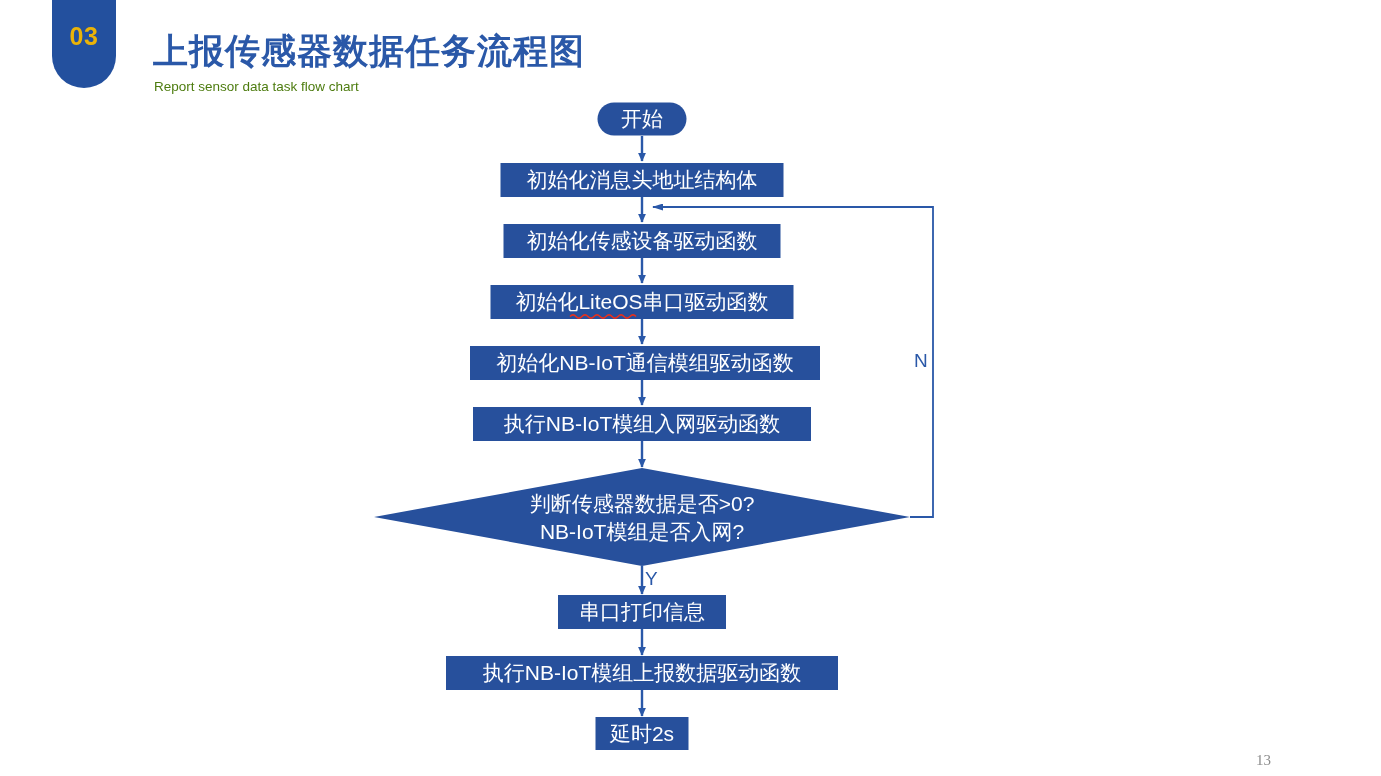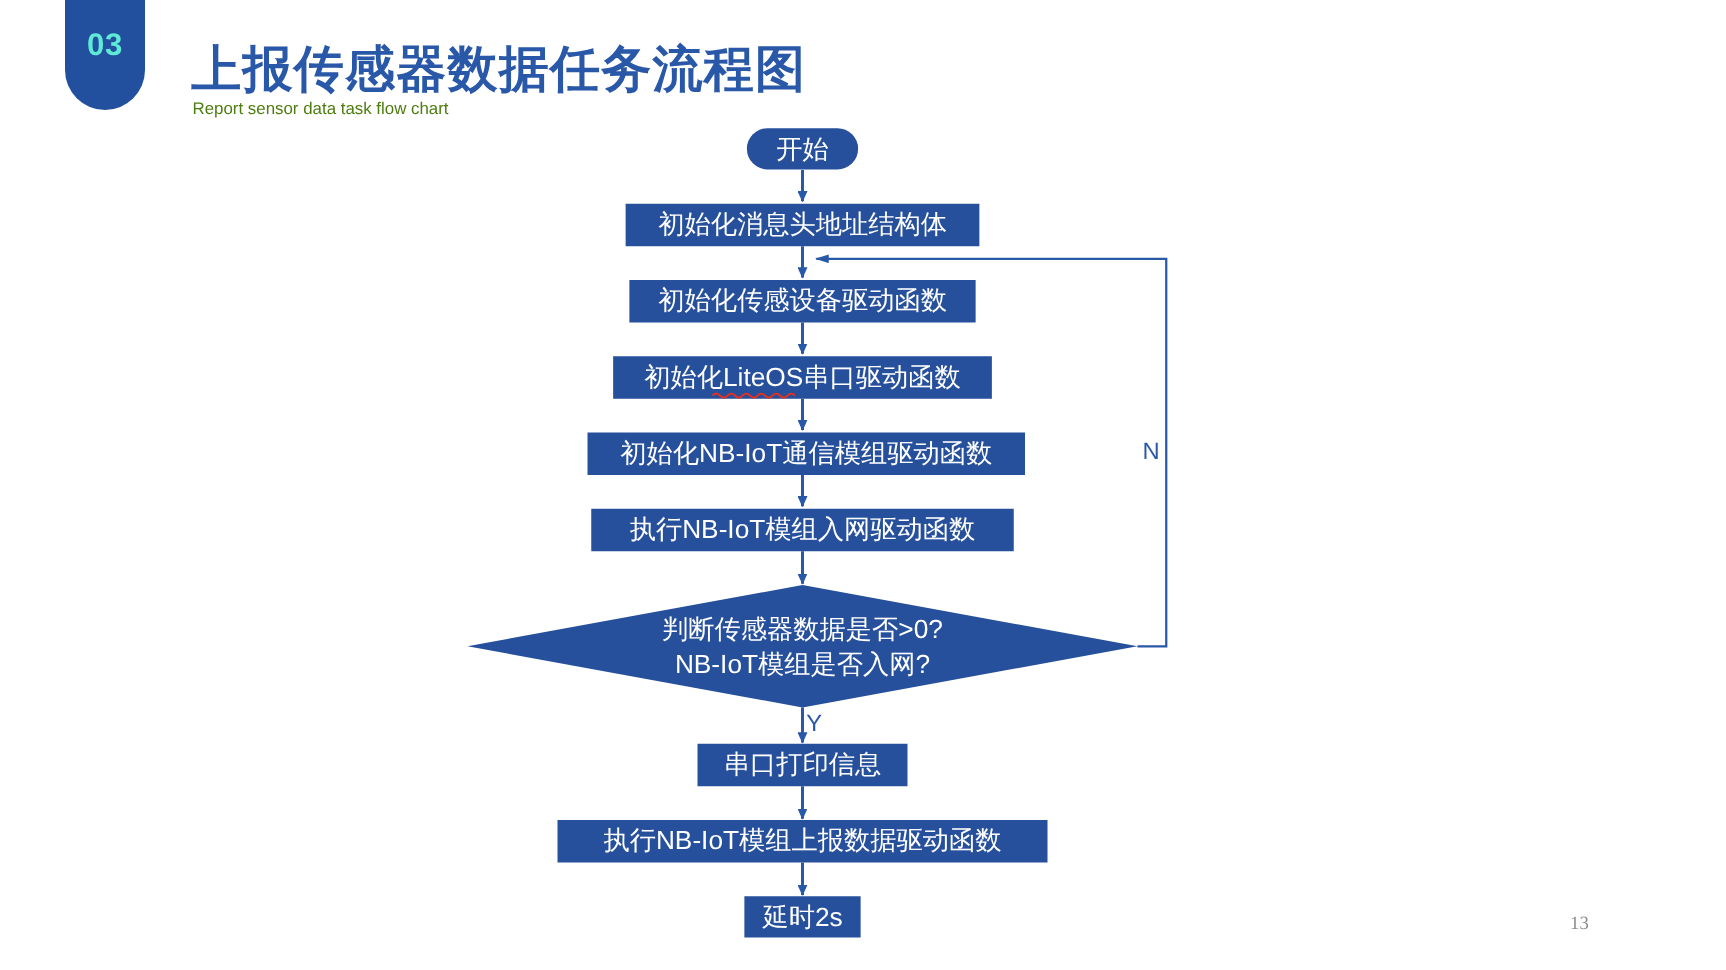--- a/index.html
+++ b/index.html
@@ -31,30 +31,30 @@
     height: 96px;
     background: #23509e;
     border-radius: 0 0 32px 32px;
   }
   #section-badge-number {
     position: absolute;
     left: 0;
     top: 30px;
     width: 64px;
     text-align: center;
-    color: #5eead4;
+    color: #eab308;
     font-size: 25px;
     font-weight: bold;
     letter-spacing: 0.5px;
   }
   #page-title {
     position: absolute;
     left: 153px;
     top: 28px;
-    font-size: 40px;
+    font-size: 35px;
     font-weight: bold;
     color: #2a58a8;
     letter-spacing: 1px;
     white-space: nowrap;
   }
   #page-subtitle {
     position: absolute;
     left: 154px;
     top: 79px;
     font-size: 13.5px;
@@ -98,21 +98,21 @@
   .spell-underline {
     stroke: #e8301c;
     stroke-width: 1.6;
     fill: none;
   }
 
   
   #page-number {
     position: absolute;
     left: 1256px;
-    top: 731px;
+    top: 752px;
     font-size: 15px;
     color: #8c8c8c;
     font-family: "Liberation Serif", "DejaVu Serif", serif;
   }
 </style>
 </head>
 <body>
 
 <div id="header">
   <div id="section-badge">

